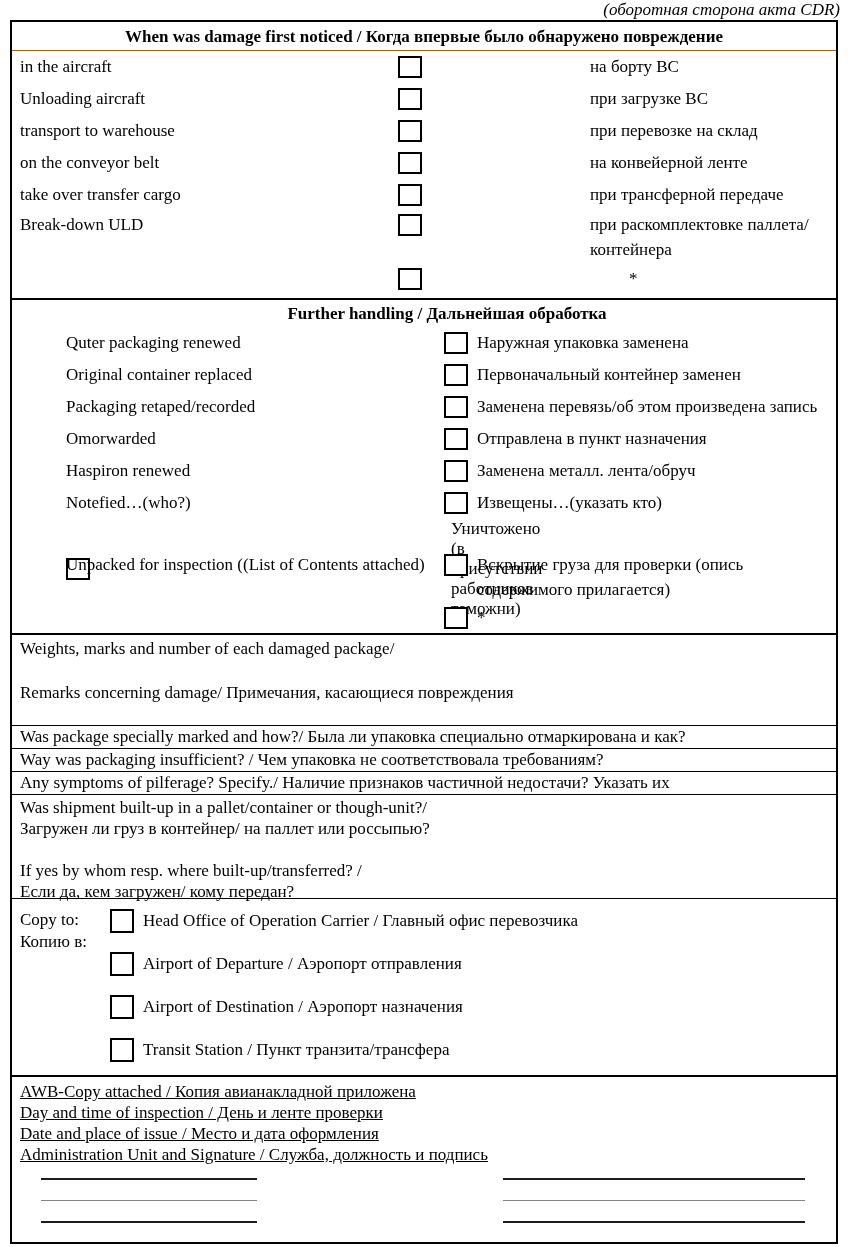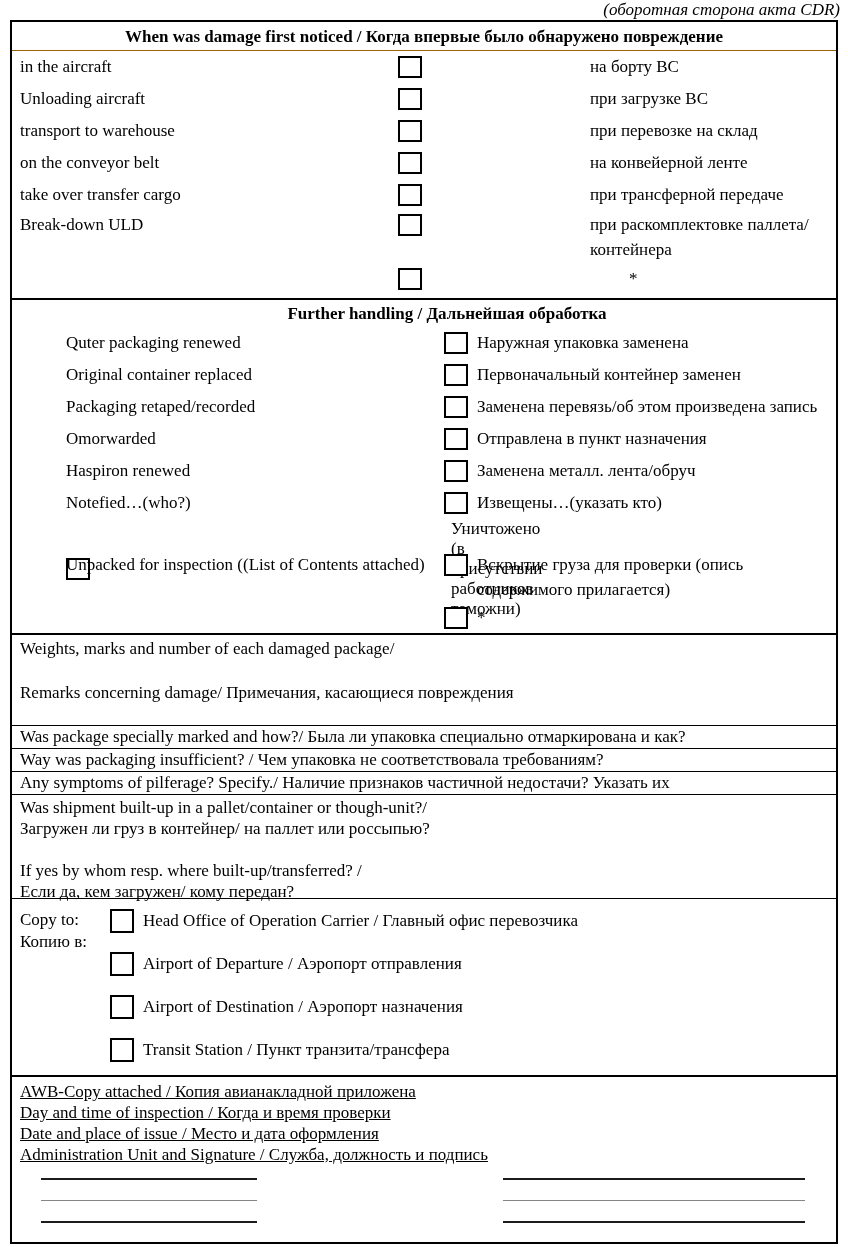--- a/index.html
+++ b/index.html
@@ -206,21 +206,21 @@
         </div>
         <div class="copy-row">
           <span class="cb"></span>
           <span>Transit Station / Пункт транзита/трансфера</span>
         </div>
       </div>
     </div>
 
     <div class="sec9">
       <div class="tline">AWB-Copy attached / Копия авианакладной приложена</div>
-      <div class="tline">Day and time of inspection / Когда и время проверки</div>
+      <div class="tline">Day and time of inspection / День и ленте проверки</div>
       <div class="tline">Date and place of issue / Место и дата оформления</div>
       <div class="tline">Administration Unit and Signature / Служба, должность и подпись</div>
 
       <div class="sig-area">
         <div class="sig-group sig-left">
           <div class="sig-line"></div>
           <div class="sig-line thin"></div>
           <div class="sig-line"></div>
         </div>
         <div class="sig-group sig-right">

